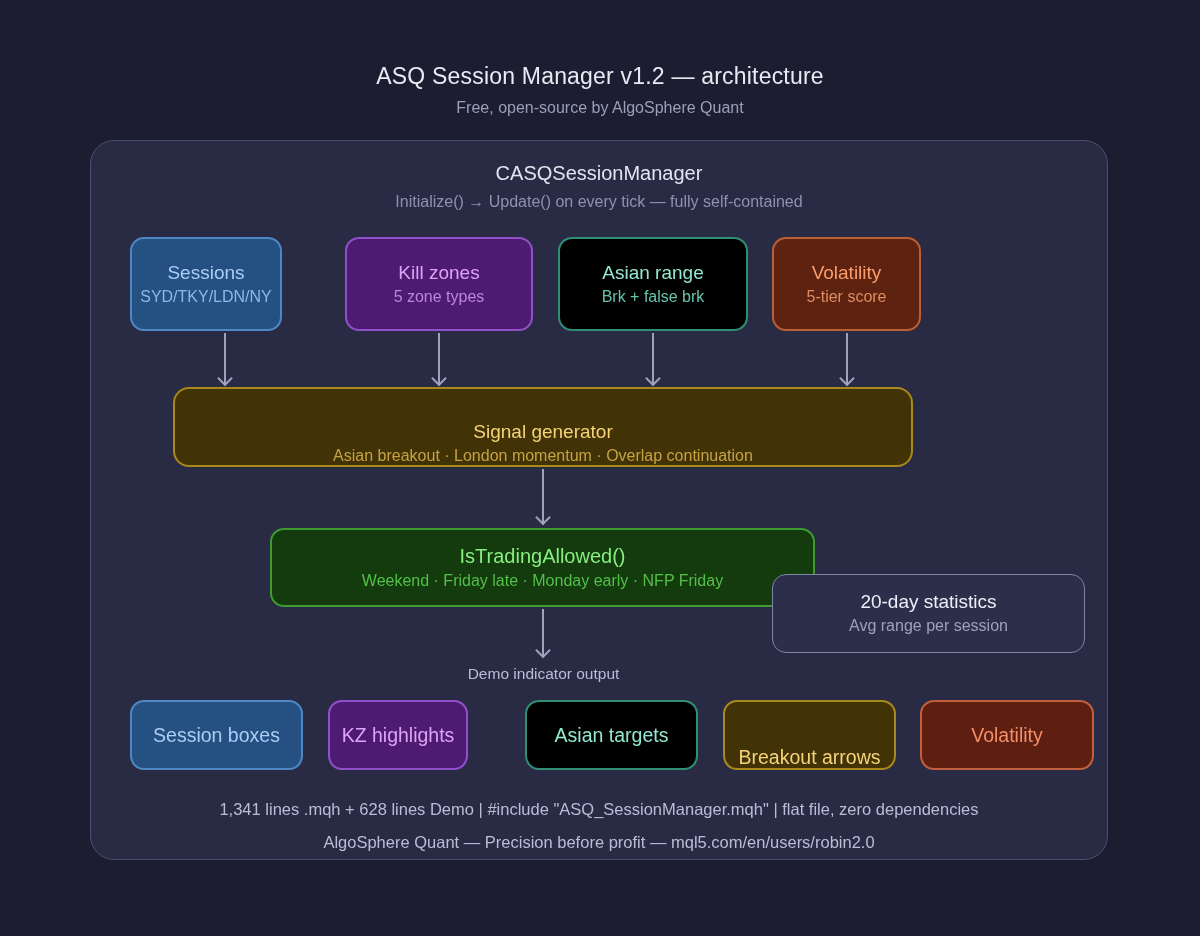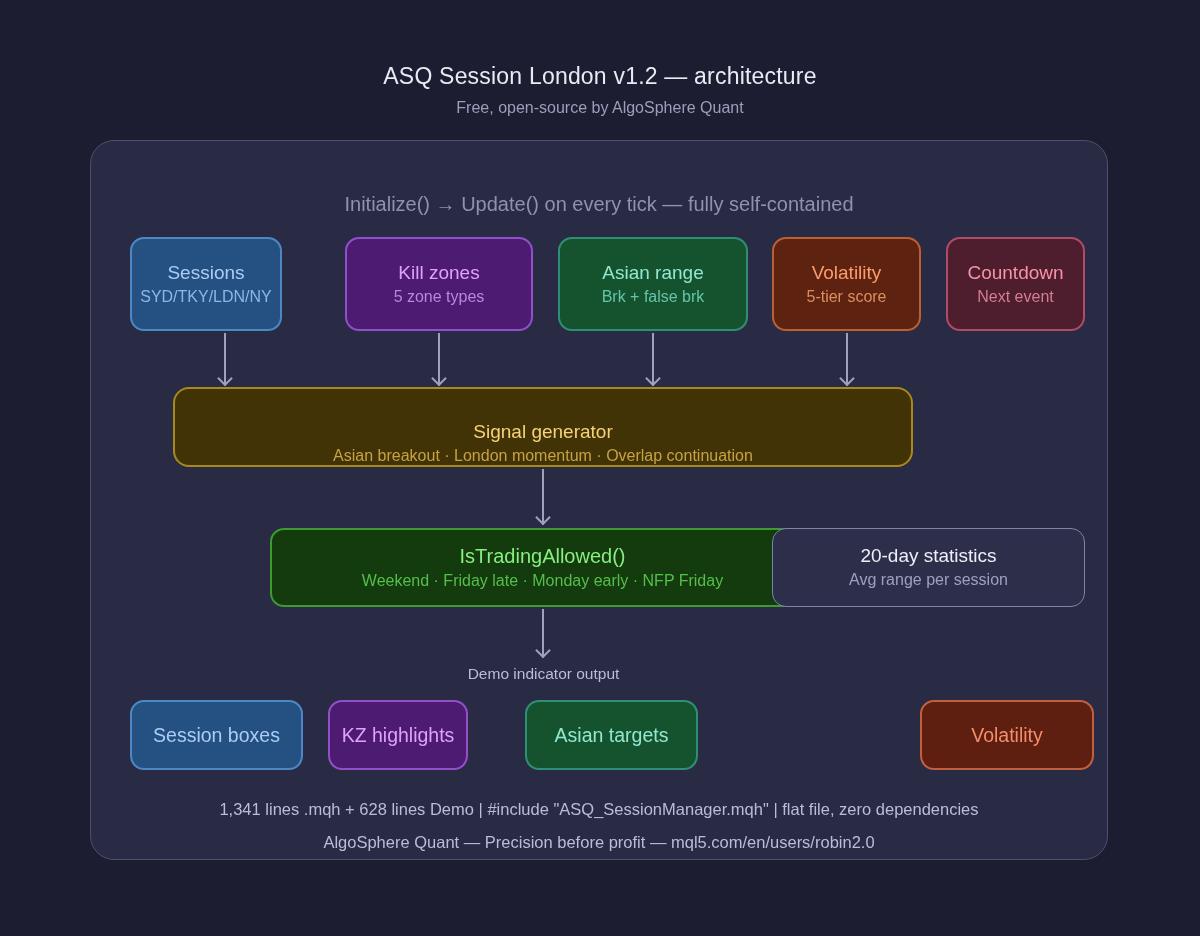--- a/index.html
+++ b/index.html
@@ -28,47 +28,47 @@
     border:1px solid #4c4f6e;
     border-radius:24px;
     box-sizing:border-box;
   }
   .panel-title{
     left:90px;top:162px;width:1018px;
     font-size:20px;color:#e2e4f0;
   }
   .panel-subtitle{
     left:90px;top:193px;width:1018px;
-    font-size:20px;color:#8e92ad;
+    font-size:16px;color:#8e92ad;
   }
 
   .box{
     box-sizing:border-box;
     display:flex;flex-direction:column;align-items:center;justify-content:center;
     gap:4px;border-radius:14px;border:2px solid transparent;
   }
   .box .t{font-size:19px;line-height:1.15;}
   .box .s{font-size:16px;line-height:1.15;}
 
   
   .v-blue  {background:#245181;border-color:#4e88c4;}
   .v-blue  .t{color:#abcdf5;} .v-blue .s{color:#8db7e3;}
   .v-purple{background:#4d1b72;border-color:#9150c9;}
   .v-purple .t{color:#e0a2f7;} .v-purple .s{color:#bb87da;}
-  .v-teal  {background:#14532d;border-color:#2f8f76;}
+  .v-teal  {background:#000000;border-color:#2f8f76;}
   .v-teal  .t{color:#93e6cf;} .v-teal .s{color:#66c3ab;}
   .v-rust  {background:#5d2310;border-color:#bc5f34;}
   .v-rust  .t{color:#fb9c6c;} .v-rust .s{color:#dd8e60;}
   .v-maroon{background:#4e1d2e;border-color:#b04b68;}
   .v-maroon .t{color:#f693a6;} .v-maroon .s{color:#d27f94;}
   .v-gold  {background:#413305;border-color:#a9881c;justify-content:flex-end;}
   .v-gold  .t{color:#f6d378;} .v-gold .s{color:#c7a245;}
   .v-green {background:#133b0e;border-color:#3f9a2f;}
   .v-green .t{color:#88ee80;} .v-green .s{color:#54bf4a;}
-  .v-slate {background:#2d2f4a;border-color:#7d84a4;border-width:1px;}
+  .v-slate {background:#2d2f4a;border-color:#7d84a4;border-width:1px;margin-top:46px;}
   .v-slate .t{color:#eceef8;} .v-slate .s{color:#9ba1bd;}
   .v-red   {background:#5e1f10;border-color:#c25f3e;}
   .v-red   .t{color:#f28e6b;}
 
   
   .m1{left:130px;top:237px;width:152px;height:94px;}
   .m2{left:345px;top:237px;width:188px;height:94px;}
   .m3{left:558px;top:237px;width:190px;height:94px;}
   .m4{left:772px;top:237px;width:149px;height:94px;text-align:right;}
   .m5{left:946px;top:237px;width:139px;height:94px;}
@@ -108,45 +108,42 @@
   .a3{left:652px;top:333px;height:52px;}
   .a4{left:846px;top:333px;height:52px;}
   .a5{left:542px;top:469px;height:55px;}
   .a6{left:542px;top:609px;height:48px;}
 </style>
 </head>
 <body>
 
 <div class="stage">
 
-  <div class="abs page-title center-text">ASQ Session London v1.2 — architecture</div>
+  <div class="abs page-title center-text">ASQ Session Manager v1.2 — architecture</div>
   <div class="abs page-subtitle center-text">Free, open-source by AlgoSphere Quant</div>
 
   <div class="abs panel"></div>
+  <div class="abs panel-title center-text">CASQSessionManager</div>
   <div class="abs panel-subtitle center-text">Initialize() → Update() on every tick — fully self-contained</div>
 
   <div class="abs box v-blue m1">
     <div class="t">Sessions</div>
     <div class="s">SYD/TKY/LDN/NY</div>
   </div>
   <div class="abs box v-purple m2">
     <div class="t">Kill zones</div>
     <div class="s">5 zone types</div>
   </div>
   <div class="abs box v-teal m3">
     <div class="t">Asian range</div>
     <div class="s">Brk + false brk</div>
   </div>
   <div class="abs box v-rust m4">
     <div class="t">Volatility</div>
     <div class="s">5-tier score</div>
-  </div>
-  <div class="abs box v-maroon m5">
-    <div class="t">Countdown</div>
-    <div class="s">Next event</div>
   </div>
 
   <div class="arrow a1"></div>
   <div class="arrow a2"></div>
   <div class="arrow a3"></div>
   <div class="arrow a4"></div>
 
   <div class="abs box v-gold signal">
     <div class="t">Signal generator</div>
     <div class="s">Asian breakout · London momentum · Overlap continuation</div>
@@ -169,20 +166,23 @@
 
   <div class="abs box out v-blue o1">
     <div class="t">Session boxes</div>
   </div>
   <div class="abs box out v-purple o2">
     <div class="t">KZ highlights</div>
   </div>
   <div class="abs box out v-teal o3">
     <div class="t">Asian targets</div>
   </div>
+  <div class="abs box out v-gold o4">
+    <div class="t">Breakout arrows</div>
+  </div>
   <div class="abs box out v-red o5">
     <div class="t">Volatility</div>
   </div>
 
   <div class="abs footer1 center-text">1,341 lines .mqh + 628 lines Demo | #include "ASQ_SessionManager.mqh" | flat file, zero dependencies</div>
   <div class="abs footer2 center-text">AlgoSphere Quant — Precision before profit — mql5.com/en/users/robin2.0</div>
 
 </div>
 
 </body></html>

